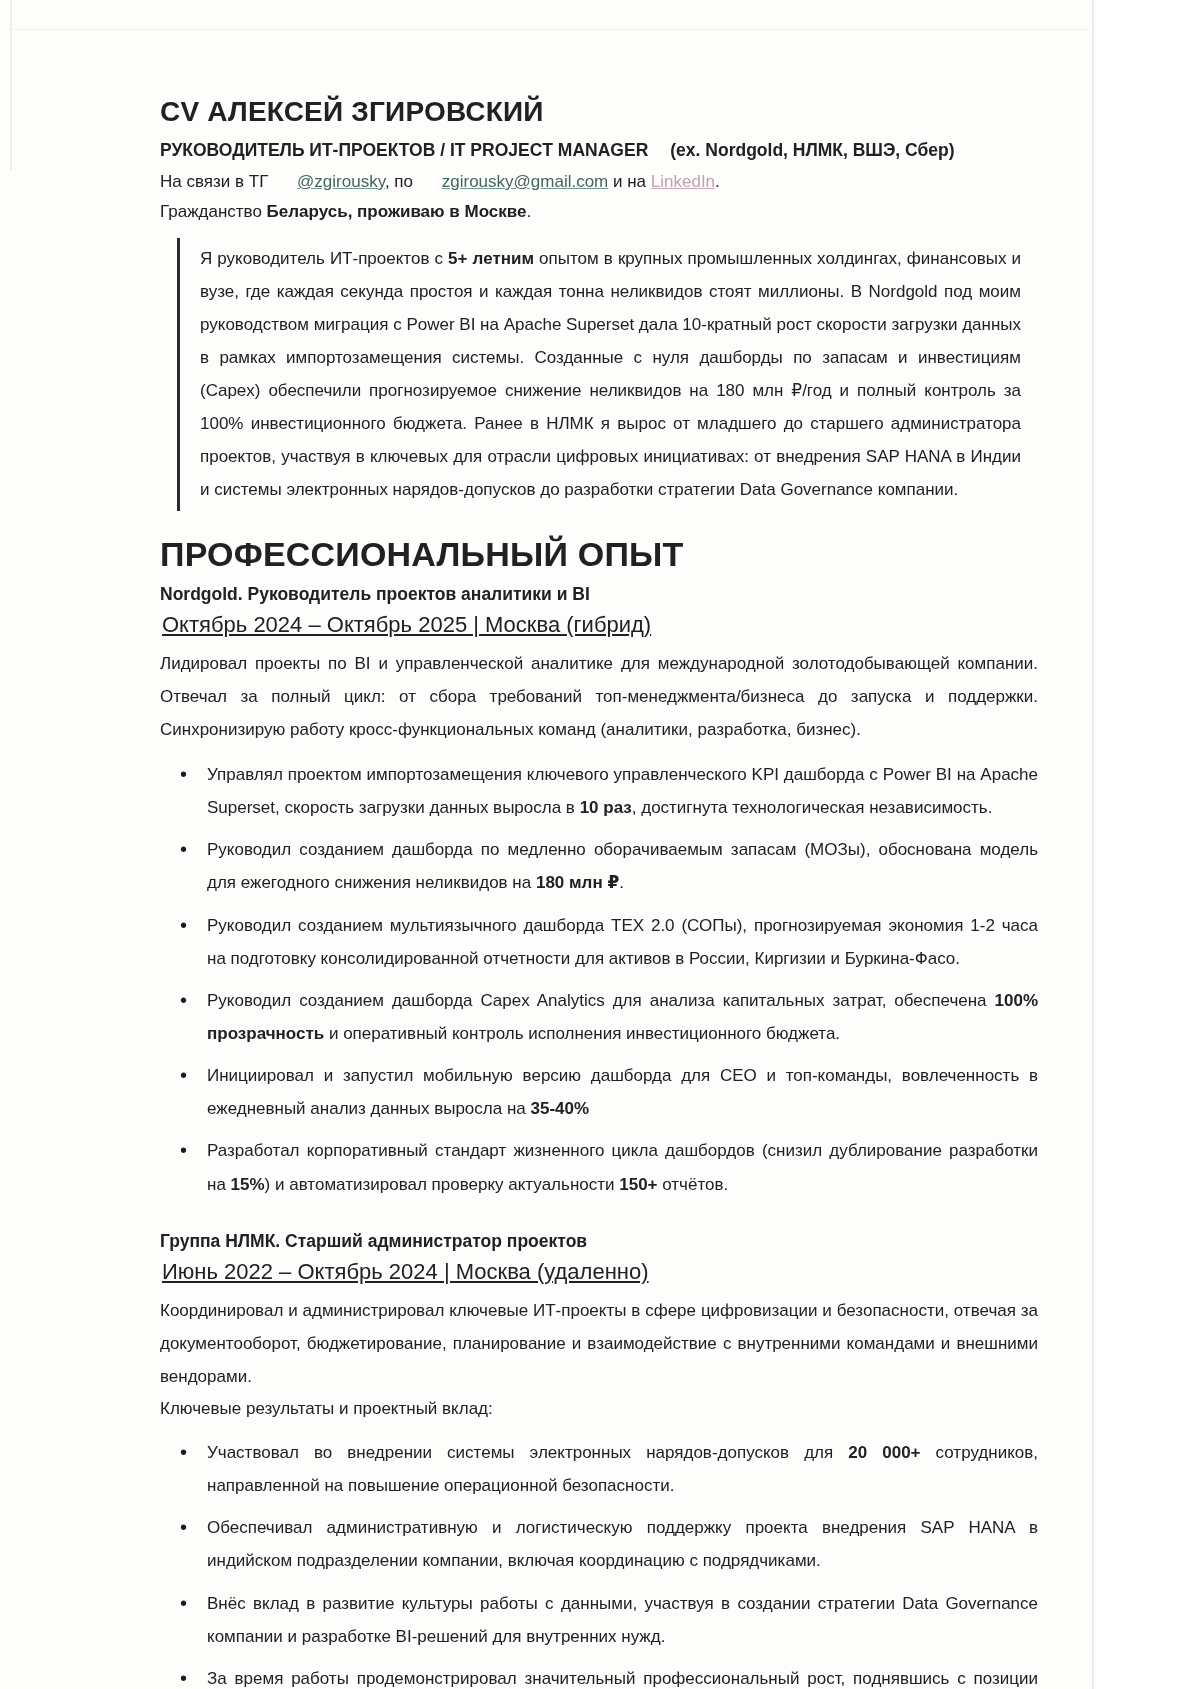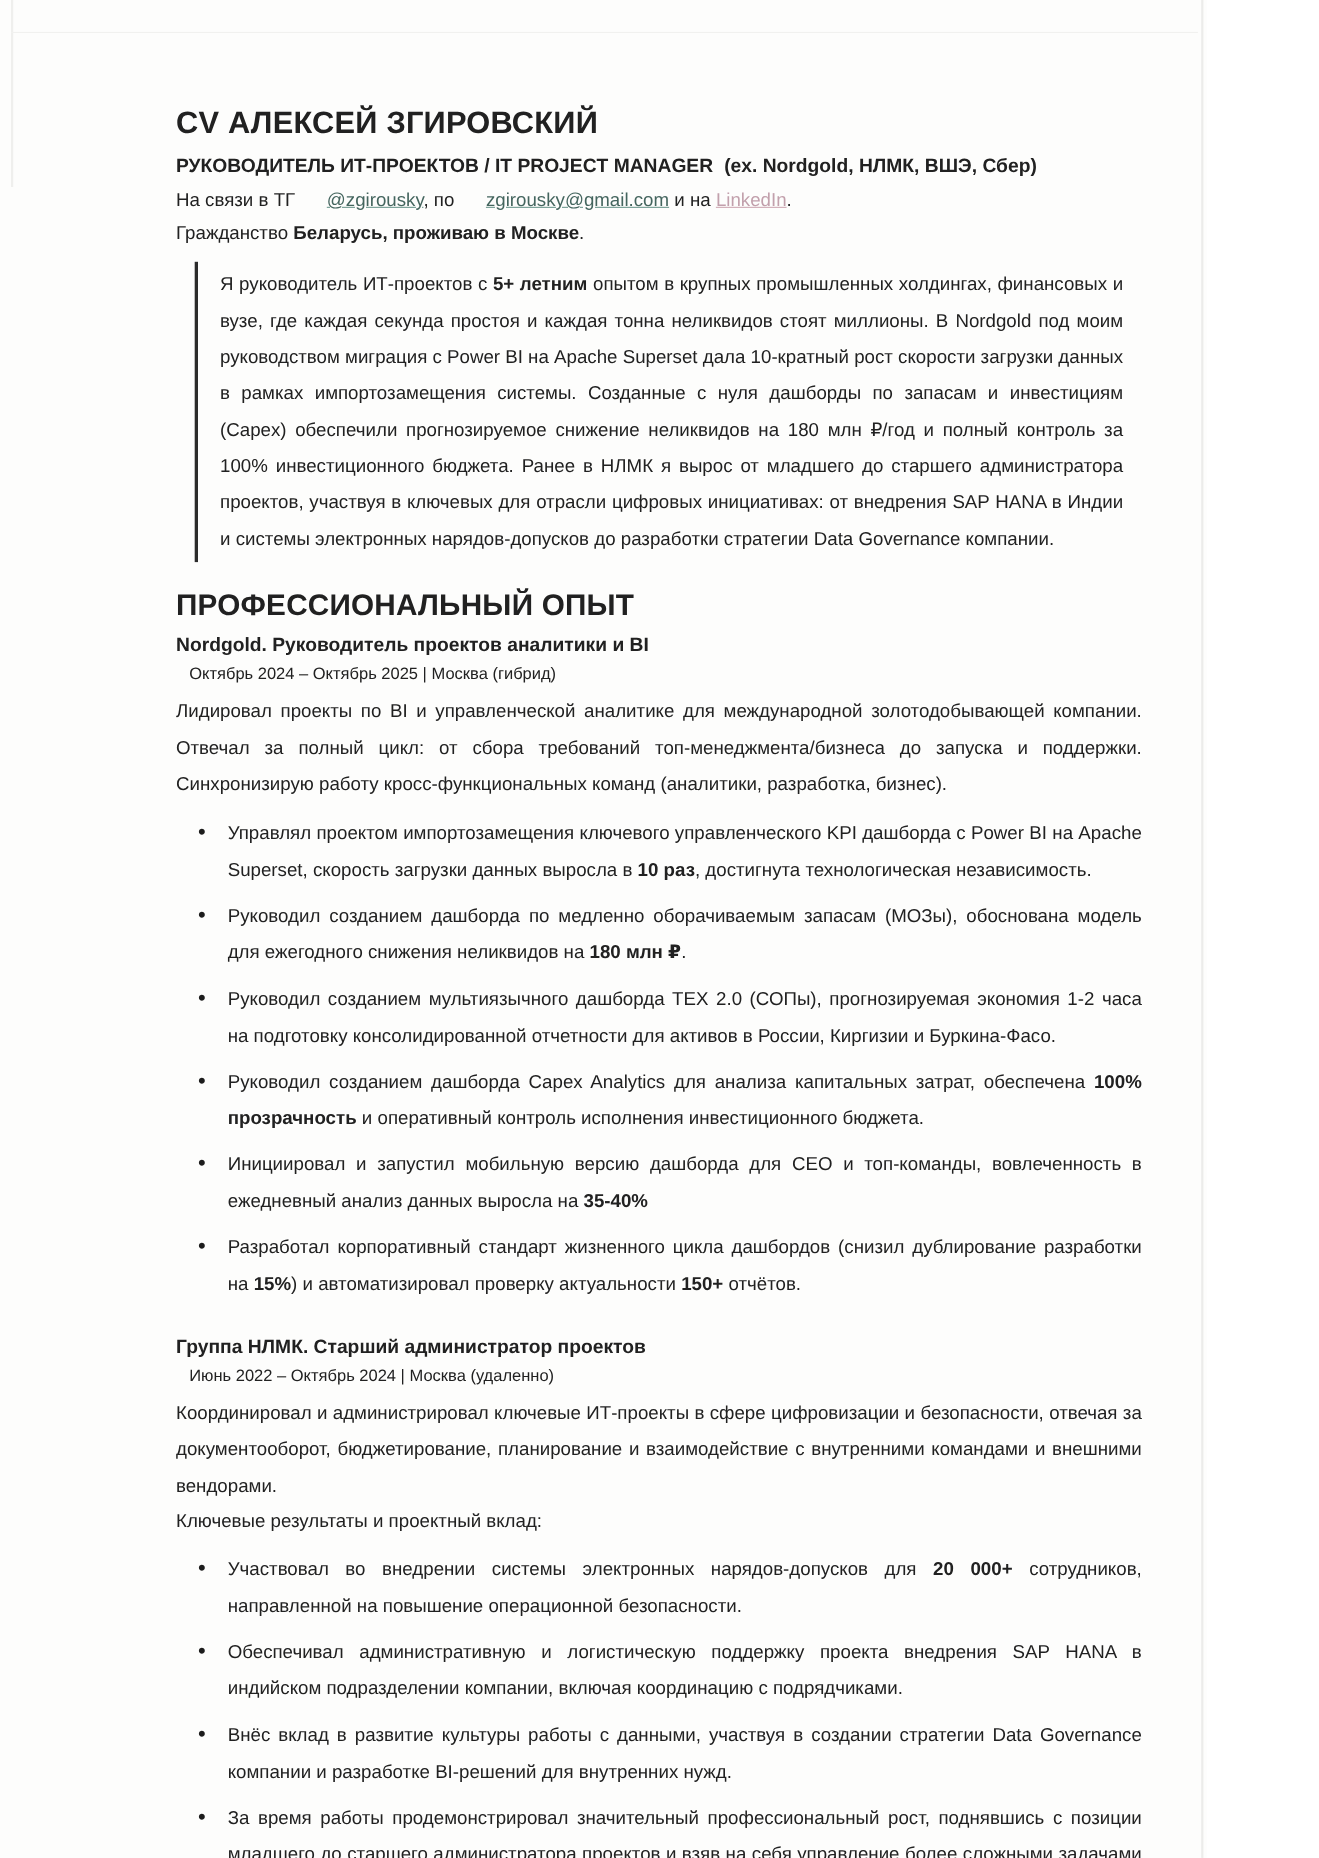--- a/index.html
+++ b/index.html
@@ -13,21 +13,21 @@
   }
   
   .edge-left  { position:absolute; left:10px;  top:0; width:2px; height:170px; background:#efefed; }
   .edge-right { position:absolute; right:3px;  top:0; width:2px; height:1689px; background:#ececea; }
   .edge-top   { position:absolute; left:10px; right:8px; top:29px; height:1px; background:#f1f1ef; }
 
   .content { position:absolute; top:96px; left:160px; width:878px; }
 
   h1.title { font-size:28px; font-weight:700; margin:0 0 12px; letter-spacing:.2px; }
   .subtitle { font-size:17.5px; font-weight:700; margin:0 0 8px; }
-  .subtitle .role-note { margin-left:10px; }
+  .subtitle .role-note { margin-left:22px; }
   .contact { font-size:17px; line-height:1.5; margin:0 0 7px; }
   a.link-teal {
     color:var(--link-teal,#44655e);
     text-decoration:underline;
     text-decoration-color:var(--link-teal-underline,#6f9a90);
     cursor:pointer;
     margin-left:24px;
   }
   a.link-visited {
     color:var(--link-visited,#c2a0ac);
@@ -38,26 +38,26 @@
   .citizenship { font-size:17px; margin:0 0 12px; }
   .b { font-weight:700; }
 
   .quote {
     border-left:3px solid #2b2b2b;
     padding:4px 0 4px 20px;
     margin:16px 17px 24px;
   }
   .para { font-size:17px; line-height:1.95; text-align:justify; margin:0; }
 
-  h2.section { font-size:27px; font-weight:700; margin:24px 0 10px; letter-spacing:.2px; }
+  h2.section { font-size:34px; font-weight:700; margin:24px 0 10px; letter-spacing:.2px; }
 
   .job { margin-top:30px; }
   .job:first-child { margin-top:10px; }
   .job-title { font-size:17.5px; font-weight:700; margin:0 0 7px; }
-  .job-meta { font-size:15px; margin:0 12px 9px; }
+  .job-meta { font-size:22px; margin:0 2px 9px;text-decoration:underline; }
   .bullets-label { font-size:17px; font-weight:400; line-height:1.7; margin:2px 0 4px; }
 
   ul.bullets { list-style:none; margin:12px 0 0; padding:0; }
   ul.bullets li {
     position:relative;
     padding-left:47px;
     font-size:17px; line-height:1.95;
     text-align:justify;
     margin-bottom:9px;
   }

